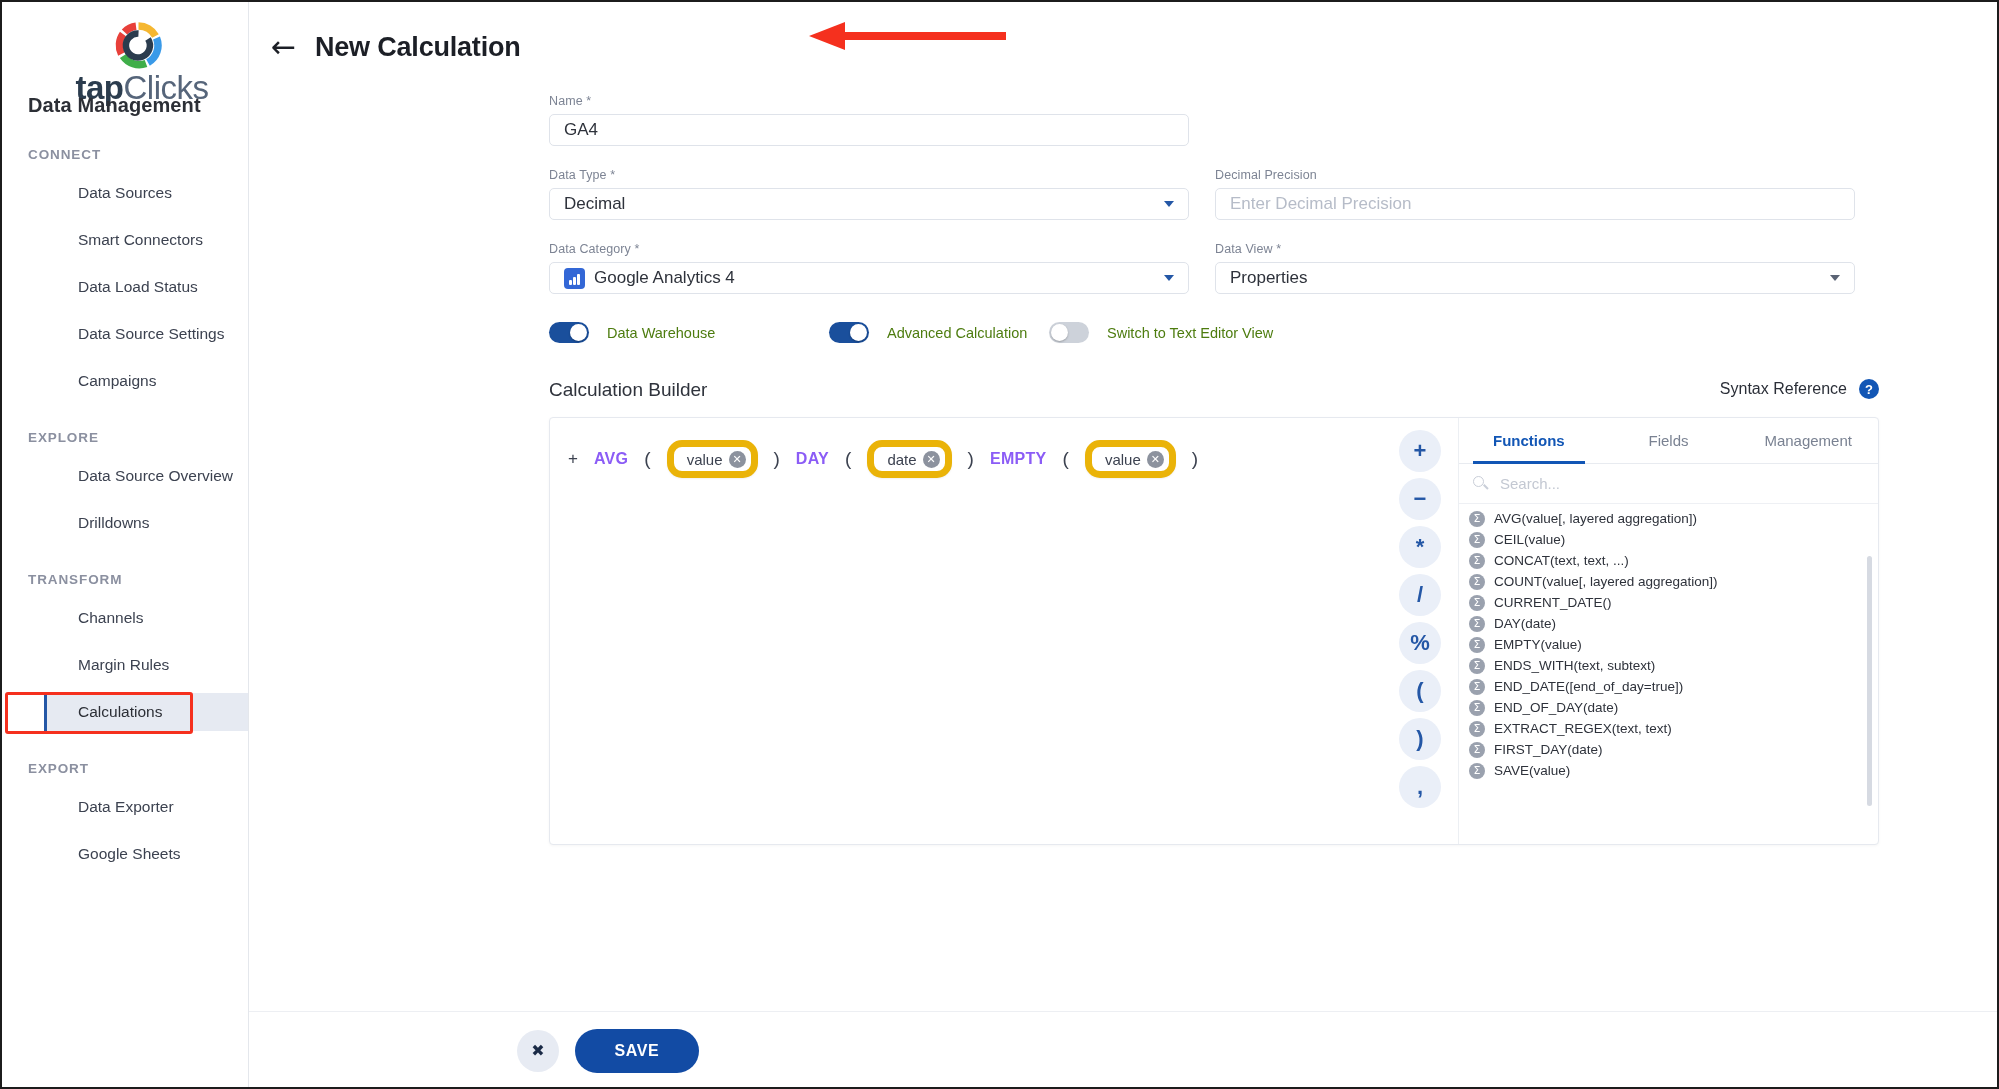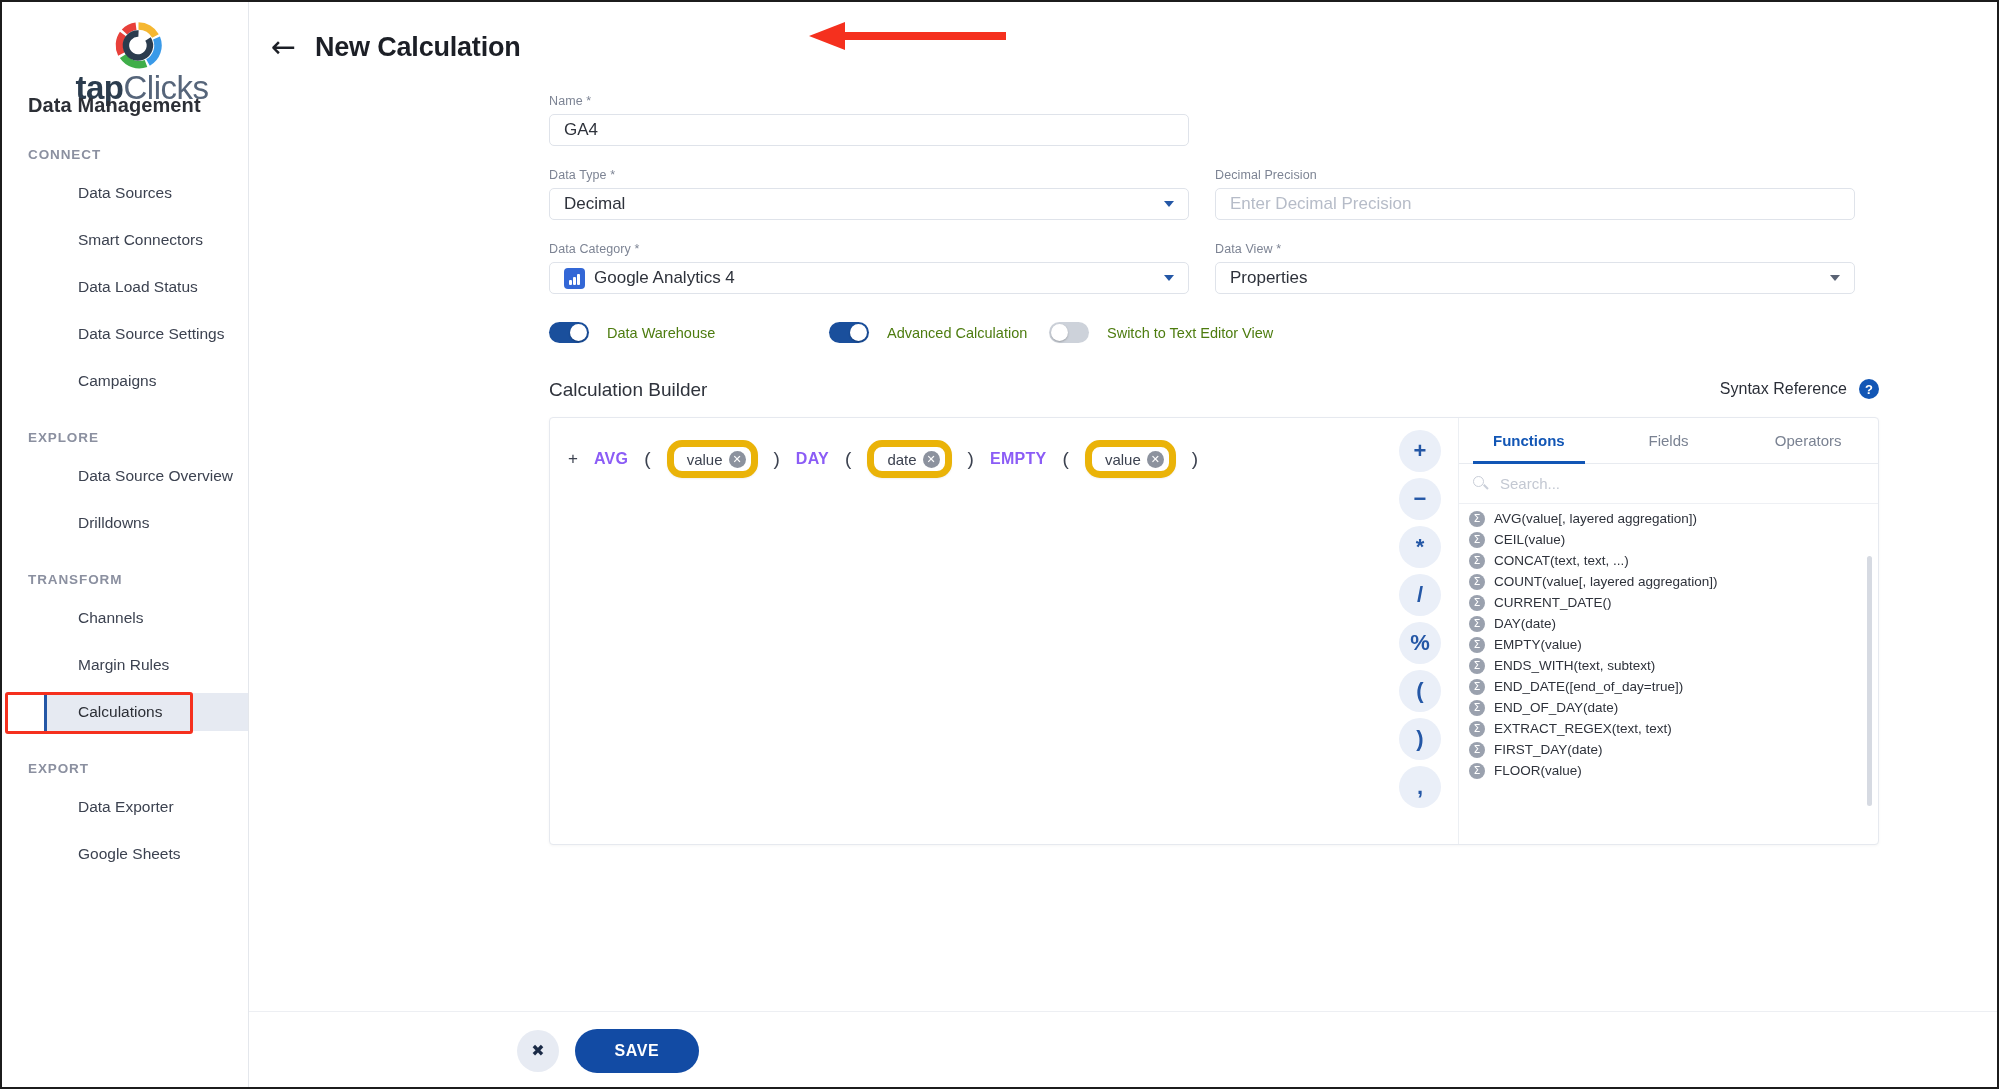--- a/index.html
+++ b/index.html
@@ -403,21 +403,21 @@
           <div class="op-btn">%</div>
           <div class="op-btn">(</div>
           <div class="op-btn">)</div>
           <div class="op-btn">,</div>
         </div>
 
         <div class="right-panel">
           <div class="tabs">
             <div class="tab active">Functions</div>
             <div class="tab">Fields</div>
-            <div class="tab">Operators</div>
+            <div class="tab">Management</div>
           </div>
 
           <div class="search-row">
             <span class="search-ic">
                 <span class="c"></span>
                 <span class="h"></span>
               </span>
             <span class="search-txt">Search...</span>
           </div>
 
@@ -465,21 +465,21 @@
             <div class="fn-item">
                 <span class="sigma">Σ</span>
                 <span class="fn-name">EXTRACT_REGEX(text, text)</span>
               </div>
             <div class="fn-item">
                 <span class="sigma">Σ</span>
                 <span class="fn-name">FIRST_DAY(date)</span>
               </div>
             <div class="fn-item">
                 <span class="sigma">Σ</span>
-                <span class="fn-name">FLOOR(value)</span>
+                <span class="fn-name">SAVE(value)</span>
               </div>
             <div class="scroll-track"></div>
           </div>
         </div>
 
       </div>
     </div>
 
     <div class="bottom-bar">
       <div class="close-btn">✖</div>

